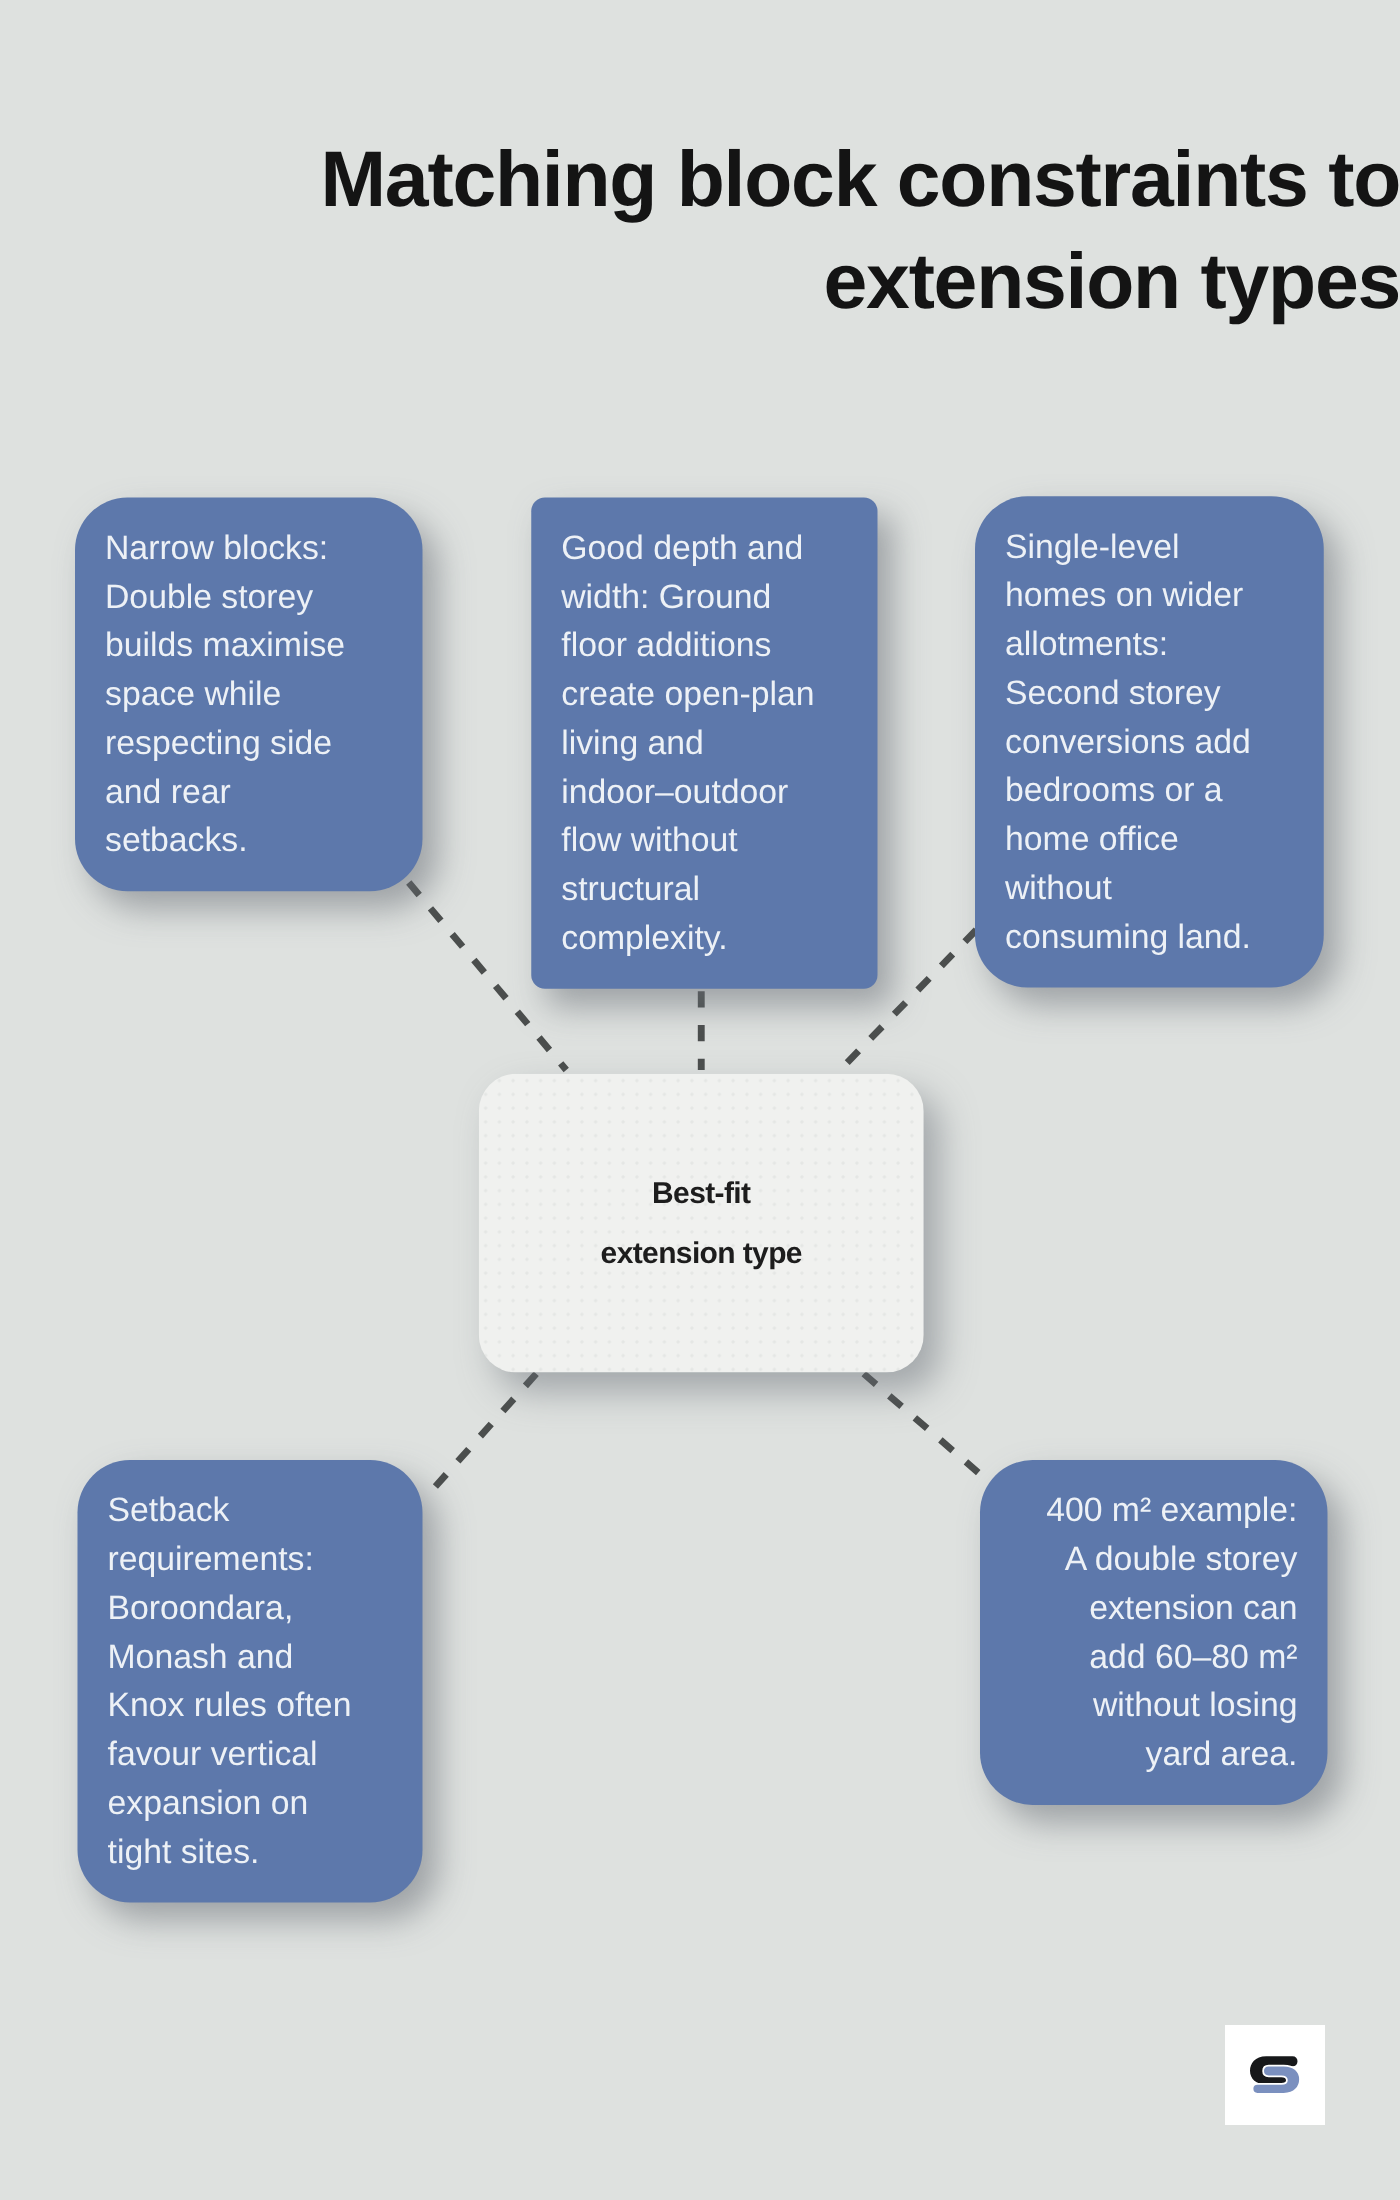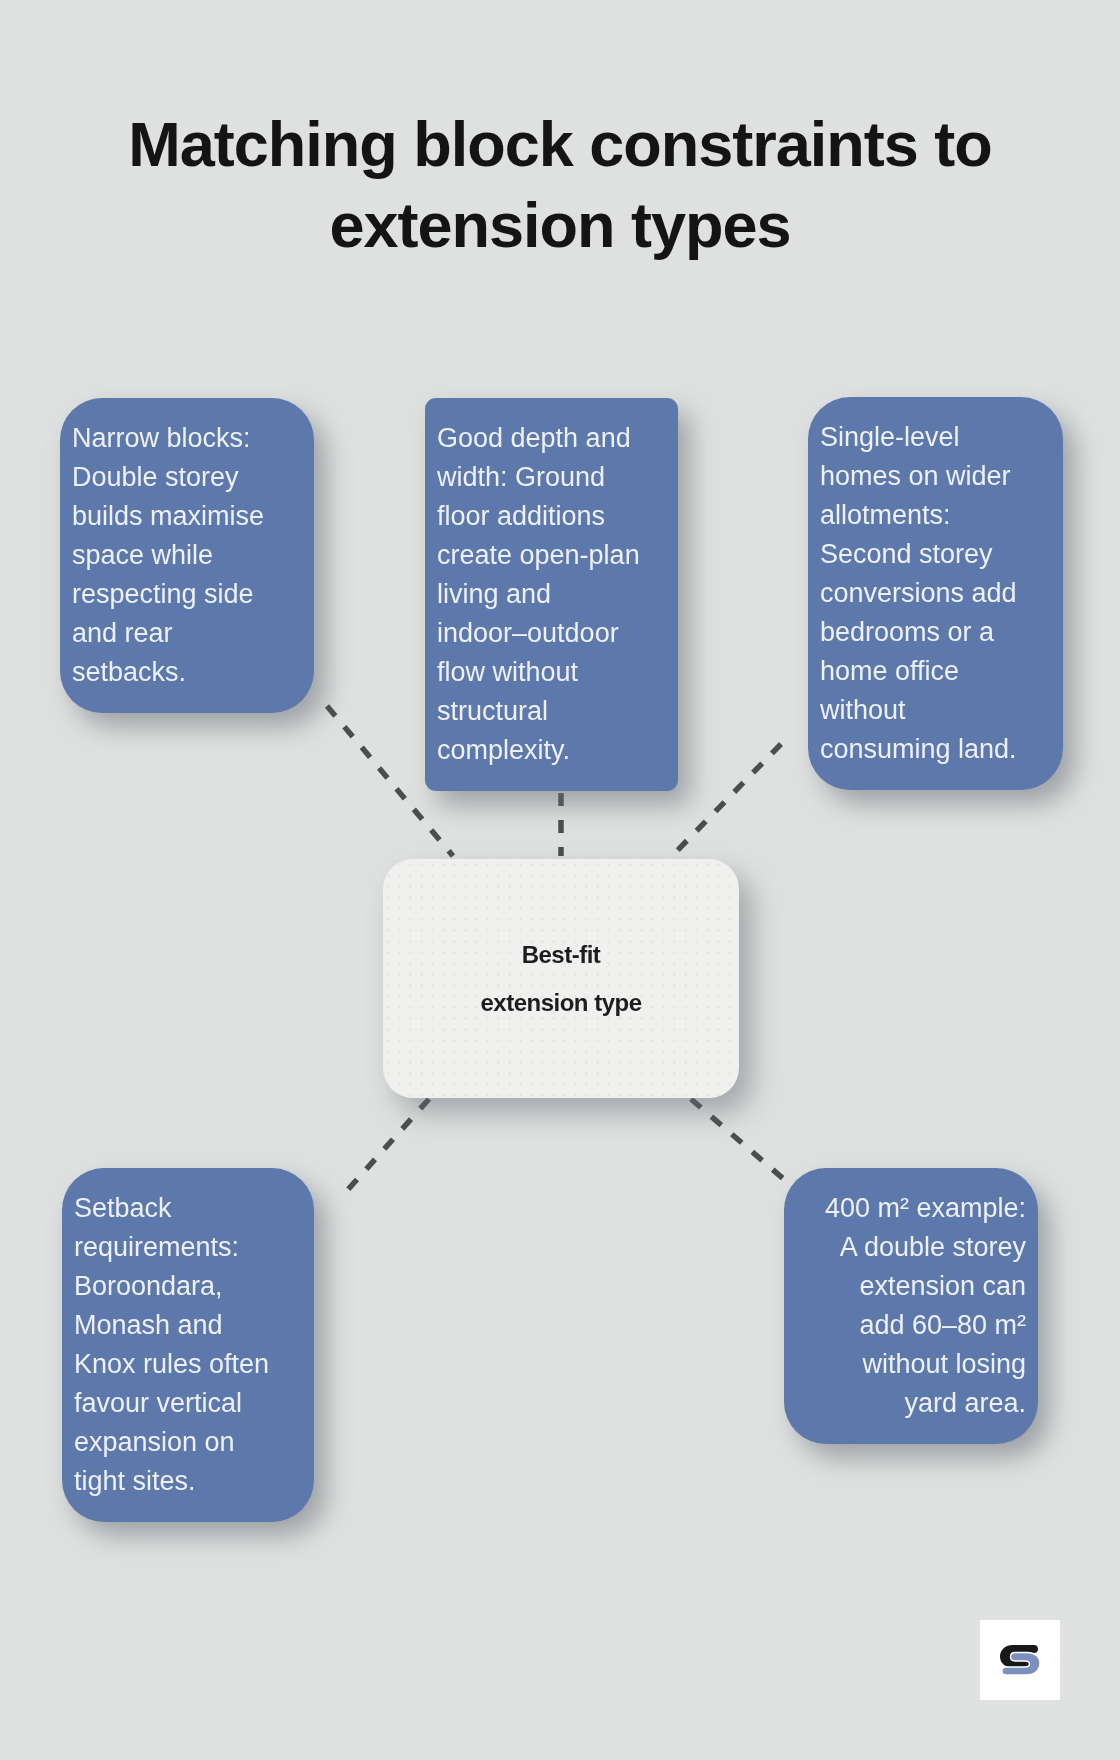--- a/index.html
+++ b/index.html
@@ -11,47 +11,47 @@
     position:relative;
     width:1120px;height:1760px;
     margin:0 auto;
     background:#dee1df;
     overflow:hidden;
   }
   .title{
     position:absolute;
     top:104px;left:0;
     width:1120px;
-    text-align:center;
+    text-align:right;
     font-size:63px;
     line-height:81px;
     font-weight:700;
     letter-spacing:-1px;
     color:#141414;
     white-space:pre-line;
   }
   .connector-layer{
     position:absolute;inset:0;
     width:1120px;height:1760px;
     pointer-events:none;
   }
   .node{
     position:absolute;
     background:#5d78ab;
     border-radius:42px;
     color:#edf1f6;
     font-size:27px;
     line-height:39px;
-    padding:21px 12px;
+    padding:21px 24px;
     white-space:pre-line;
     box-shadow:12px 14px 26px rgba(106,112,119,.55);
   }
   .node-1{left:60px;  top:398px; width:230px;}
   .node-2{left:425px; top:398px; width:229px;border-radius:11px;}
-  .node-3{left:780px; top:397px; width:231px;margin-left:28px;}
+  .node-3{left:780px; top:397px; width:231px;}
   .node-4{left:62px;  top:1168px;width:228px;}
   .node-5{left:784px; top:1168px;width:230px;text-align:right;}
   .center-node{
     position:absolute;
     left:383px;top:859px;
     width:356px;height:239px;
     background-color:#f0f1ef;
     background-image:radial-gradient(circle,#e4e6e4 1.2px,transparent 1.3px);
     background-size:11px 11px;
     border-radius:30px;

